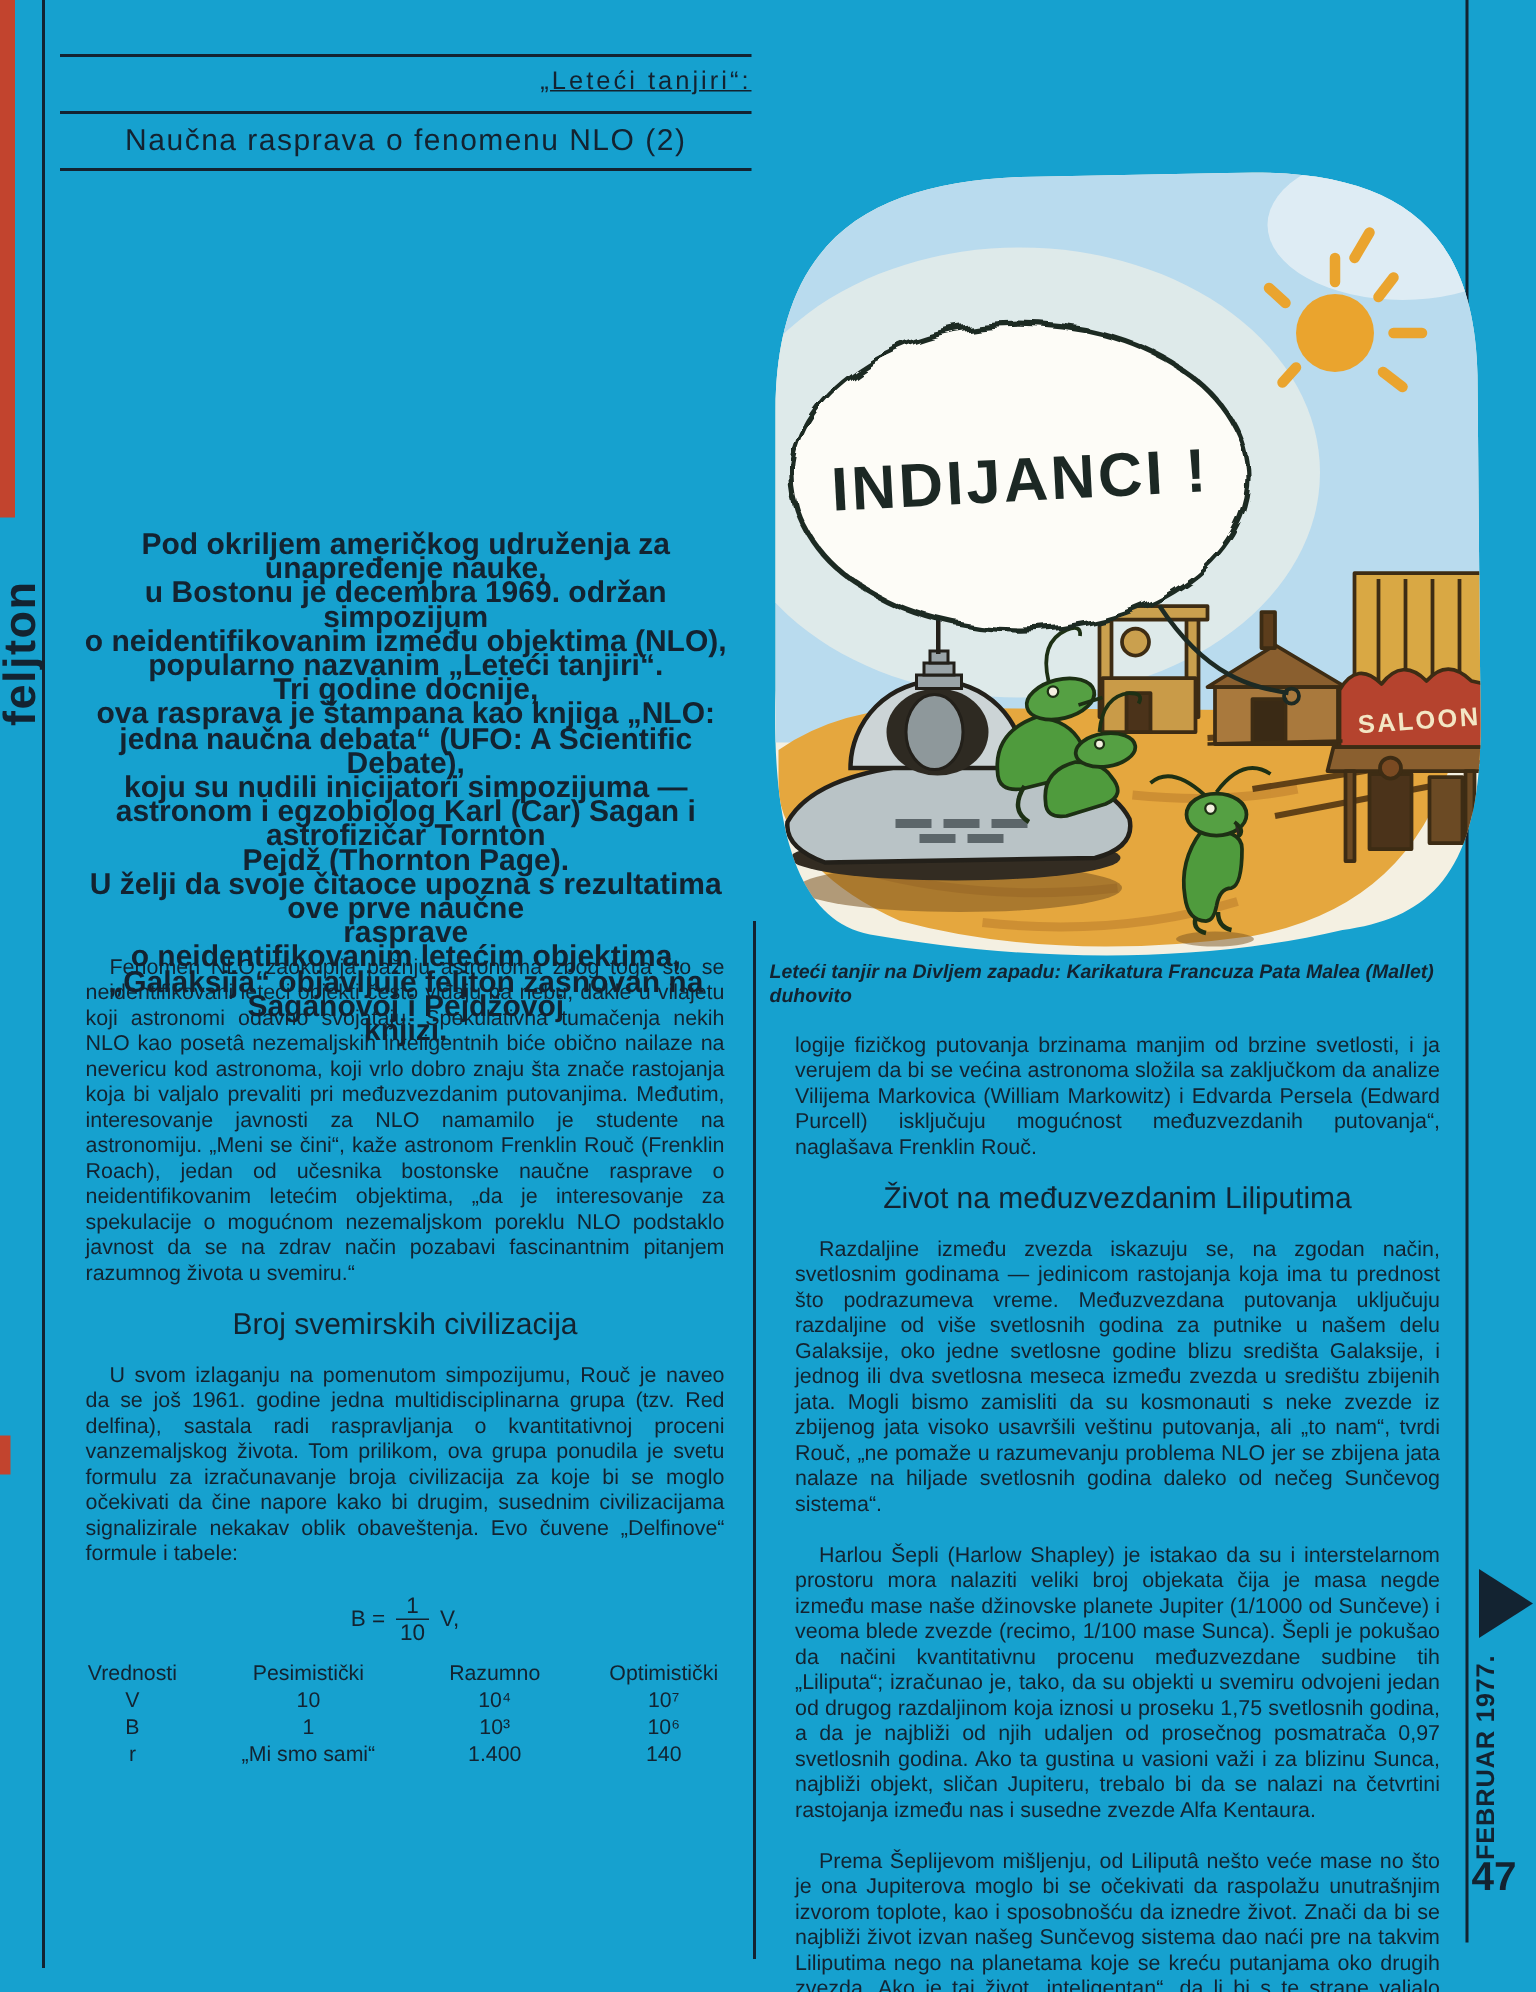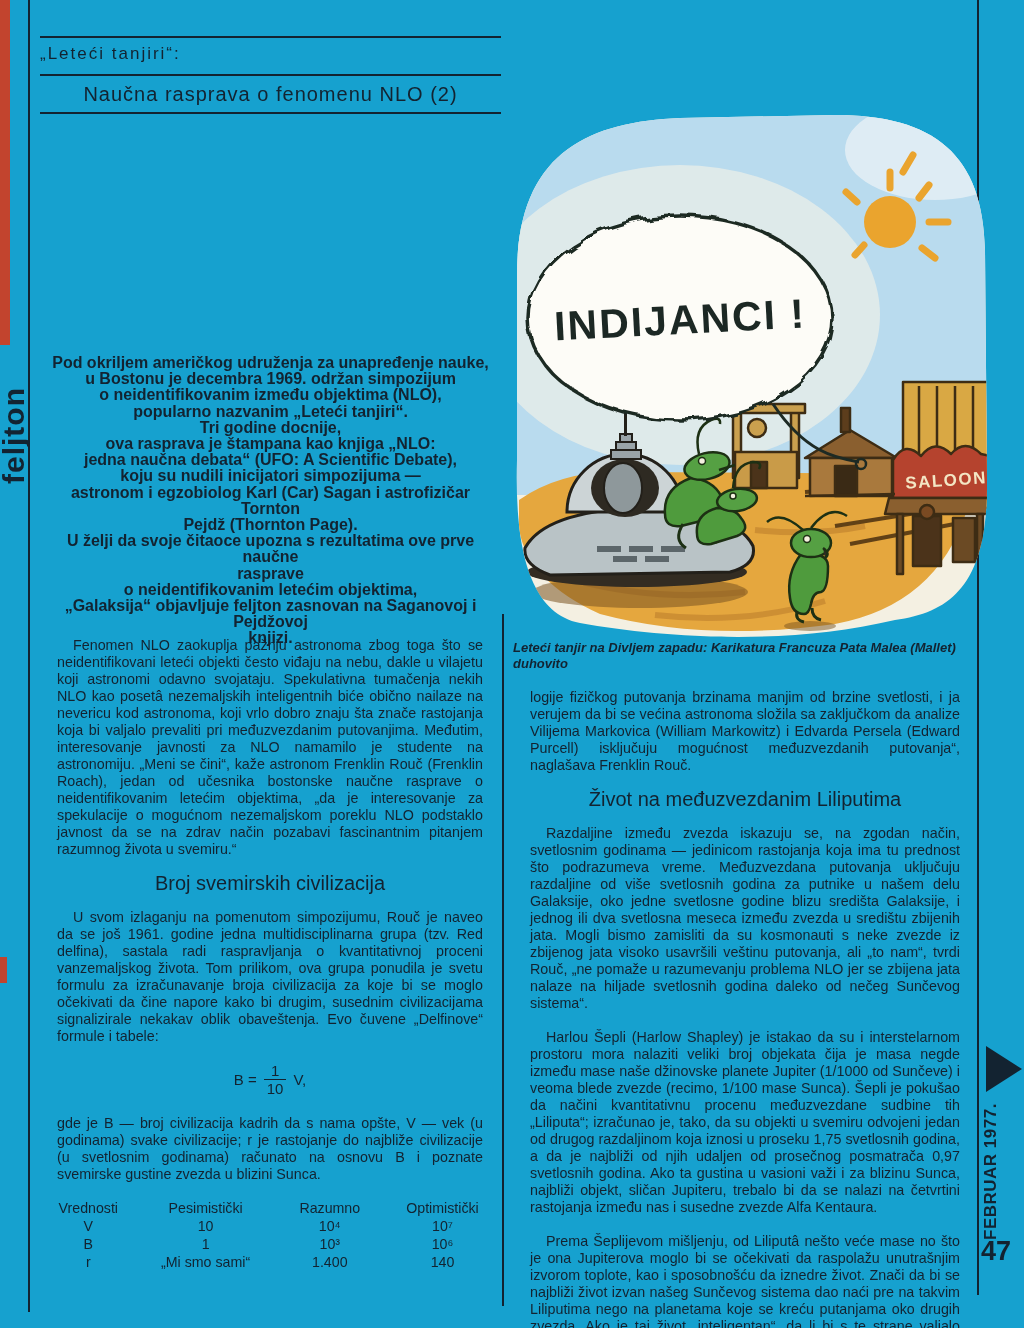--- a/index.html
+++ b/index.html
@@ -15,26 +15,26 @@
   .divider{left:502px;top:614px;width:2px;height:692px;background:#132331;}
   .vlabel{writing-mode:vertical-rl;transform:rotate(180deg);white-space:nowrap;}
   .feljton{left:-3px;top:352px;height:132px;font-size:30px;font-weight:700;letter-spacing:1px;}
   .issue{left:981px;top:1090px;height:150px;font-size:17px;font-weight:700;letter-spacing:.5px;}
   .pagenum{left:981px;top:1236px;font-size:27px;font-weight:700;}
   .arrow{left:986px;top:1046px;width:0;height:0;border-top:23px solid transparent;
          border-bottom:23px solid transparent;border-left:36px solid #132331;}
 
   
   .rule-h{left:40px;width:461px;height:2px;background:#132331;}
-  .kicker{left:40px;top:44px;width:461px;text-align:left;font-size:17px;letter-spacing:2px;}
+  .kicker{left:40px;top:44px;width:461px;text-align:right;font-size:17px;letter-spacing:2px;text-decoration:underline;}
   .subtitle{left:40px;top:83px;width:461px;text-align:center;font-size:20px;letter-spacing:1px;}
   .title{left:40px;top:116px;width:461px;text-align:center;font-weight:700;
          font-size:76px;line-height:73px;letter-spacing:-3px;}
   .intro{left:40px;top:355px;width:461px;text-align:center;font-weight:700;
-         font-size:16px;line-height:16.2px;}
+         font-size:20px;line-height:16.2px;}
 
   
   .col{text-align:justify;font-size:14.3px;line-height:17px;}
   .col-left{left:40px;top:620px;width:460px;}
   .col-right{left:513px;top:640px;width:464px;}
   .col p{margin:17px;text-indent:16px;}
   .col h2{margin:16px 0 6px;text-align:center;font-size:20px;font-weight:400;text-indent:0;}
   .caption{font-size:13px;line-height:16px;font-weight:700;font-style:italic;text-align:left;
            margin:0 0 13px;}
   .formula{display:flex;justify-content:center;align-items:center;gap:7px;
@@ -220,21 +220,20 @@
     <h2>Broj svemirskih civilizacija</h2>
     <p>U svom izlaganju na pomenutom simpozijumu, Rouč je naveo da se još 1961. godine jedna multidisciplinarna grupa (tzv. Red delfina), sastala radi raspravljanja o kvantitativnoj proceni vanzemaljskog života. Tom prilikom, ova grupa ponudila je svetu formulu za izračunavanje broja civilizacija za koje bi se moglo očekivati da čine napore kako bi drugim, susednim civilizacijama signalizirale nekakav oblik obaveštenja. Evo čuvene „Delfinove“ formule i tabele:</p>
     <div class="formula">
       <span>B =</span>
       <span class="frac">
         <span class="num">1</span>
         <span class="den">10</span>
       </span>
       <span>V,</span>
     </div>
-    <p style="text-indent:0">gde je B — broj civilizacija kadrih da s nama opšte, V — vek (u godinama) svake civilizacije; r je rastojanje do najbliže civilizacije (u svetlosnim godinama) računato na osnovu B i poznate svemirske gustine zvezda u blizini Sunca.</p>
     <div class="dtable">
       <span>Vrednosti</span>
       <span>Pesimistički</span>
       <span>Razumno</span>
       <span>Optimistički</span>
       <span>V</span>
       <span>10</span>
       <span>10⁴</span>
       <span>10⁷</span>
       <span>B</span>

